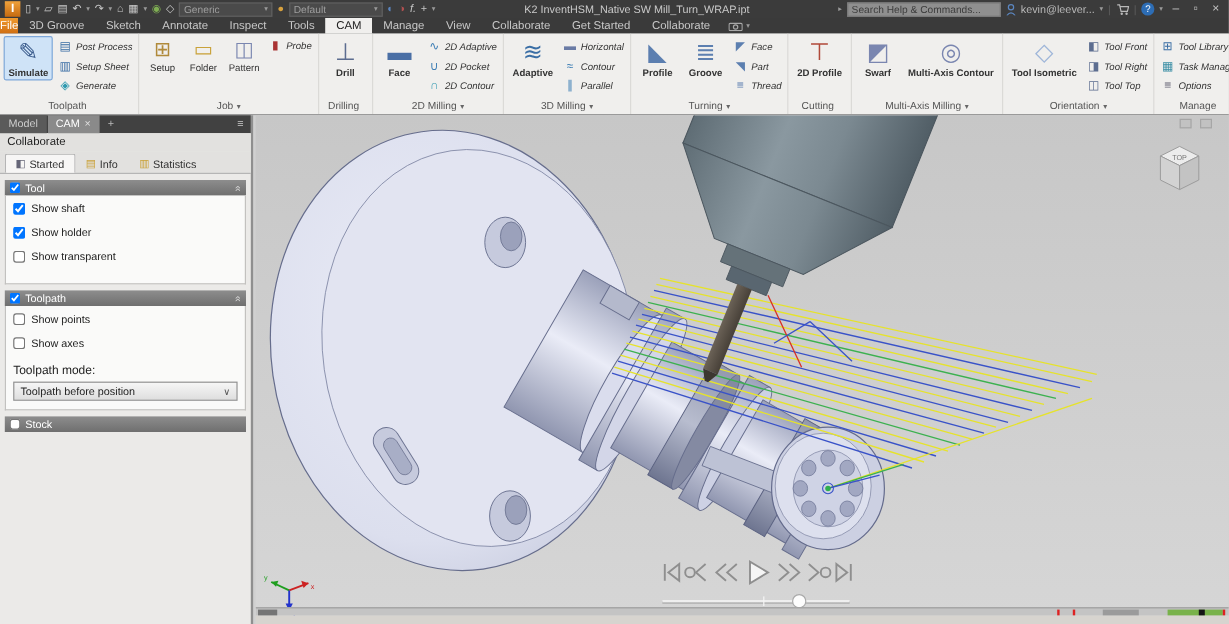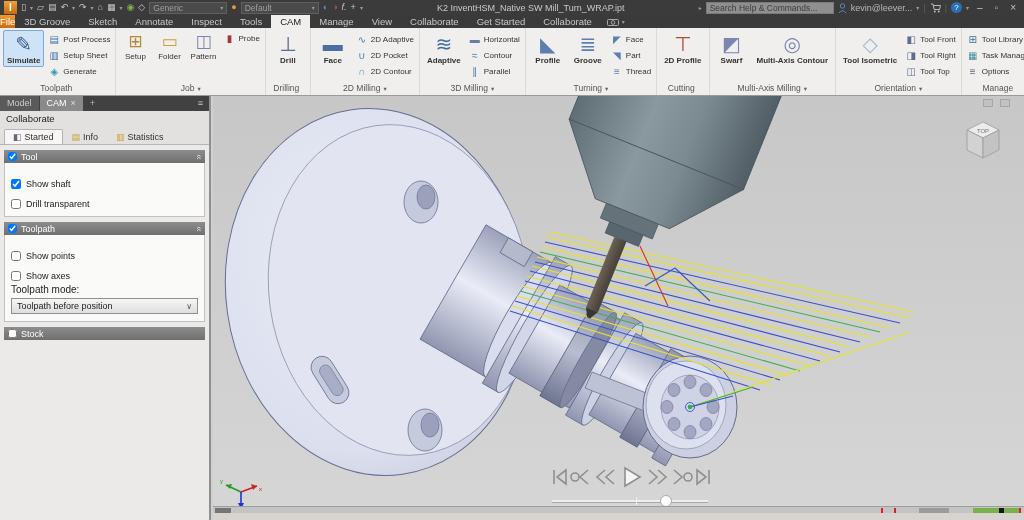--- a/index.html
+++ b/index.html
@@ -41,21 +41,21 @@
   .rbody { flex:1; display:flex; align-items:flex-start; padding:2px 3px 0 3px; gap:2px; }
   .rbig { display:flex; flex-direction:column; align-items:center; width:auto;
     min-width:38px; padding:1px 3px; border:1px solid transparent; border-radius:2px; }
   .rbig .ricon { font-size:20px; line-height:24px; }
   .rbig .rlabel { font-size:8px; color:#333; line-height:9px; text-align:center;
     white-space:nowrap;font-weight:bold; }
   .rbig.selected { background:#cfe3f7; border-color:#7da7d9; }
   .rcol { display:flex; flex-direction:column; justify-content:flex-start; padding-top:1px; }
   .rsmall { display:flex; align-items:center; gap:3px; height:16px; padding:0 2px; }
   .rsmall .ricon { font-size:10px; width:12px; text-align:center; }
-  .rsmall .rlabel { font-size:8px; color:#333; white-space:nowrap; }
+  .rsmall .rlabel { font-size:8px; color:#333; white-space:nowrap;font-style:italic; }
   .rmed { display:flex; flex-direction:column; align-items:center; min-width:32px;
     padding:1px 2px; }
   .rmed .ricon { font-size:17px; line-height:21px; }
   .rmed .rlabel { font-size:8px; color:#333; line-height:9px; white-space:nowrap; }
   .rgrouplabel { height:13px; text-align:center; font-size:8.5px; color:#555;
     line-height:12px; white-space:nowrap; padding:0 4px; }
   .gcaret { font-size:6.5px; color:#666; margin-left:3px; }
 
   
   .leftpanel { position:absolute; left:0; top:96px; width:211px; height:424px;
@@ -76,21 +76,21 @@
   .ptab.active { background:#f7f6f5; border-color:#b5b5b5; border-radius:2px 2px 0 0; }
   .ptab .picon { font-size:9px; }
   .psection { margin:5px 4px 0 4px; }
   .psec-header { height:13px; background:linear-gradient(#8d8d8d,#6f6f6f); color:#fff;
     font-size:9px; display:flex; align-items:center; gap:4px; padding:0 4px; }
   .psec-header input { width:9px; height:9px; }
   .pin { margin-left:auto; display:inline-block; transform:rotate(90deg);
     color:#e0e0e0; font-size:9px; }
   .psec-body { background:#fafaf9; border:1px solid #c2c1bf; border-top:none;
     padding:6px 6px 7px 6px; }
-  .chk-row { display:flex; align-items:flex-end; gap:5px; height:20px; }
+  .chk-row { display:flex; align-items:flex-start; gap:5px; height:20px; }
   .chk-row input { width:10px; height:10px; }
   .chk-row label { font-size:9px; color:#222; }
   .mode-label { font-size:10px; color:#222; margin:3px 0 3px 0; }
   .mode-select { height:16px; background:linear-gradient(#f6f6f6,#dedede);
     border:1px solid #919191; font-size:9px; color:#222; display:flex;
     align-items:center; justify-content:space-between; padding:0 5px; }
   .mode-select .sel-caret { font-size:8px; color:#555; }
 
   
   .viewport { position:absolute; left:213px; top:96px; width:811px; height:424px;
@@ -456,22 +456,26 @@
       <input type="checkbox" checked="" style="">
       <span>Tool</span>
       <span class="pin">«</span>
     </div>
     <div class="psec-body">
       <div class="chk-row">
         <input type="checkbox" checked="" style="">
         <label>Show shaft</label>
       </div>
       <div class="chk-row">
+        <input type="checkbox" checked="" style="">
+        <label>Show holder</label>
+      </div>
+      <div class="chk-row">
         <input type="checkbox" style="">
-        <label>Drill transparent</label>
+        <label>Show transparent</label>
       </div>
     </div>
   </div>
 
   <div class="psection">
     <div class="psec-header">
       <input type="checkbox" checked="" style="">
       <span>Toolpath</span>
       <span class="pin">«</span>
     </div>

